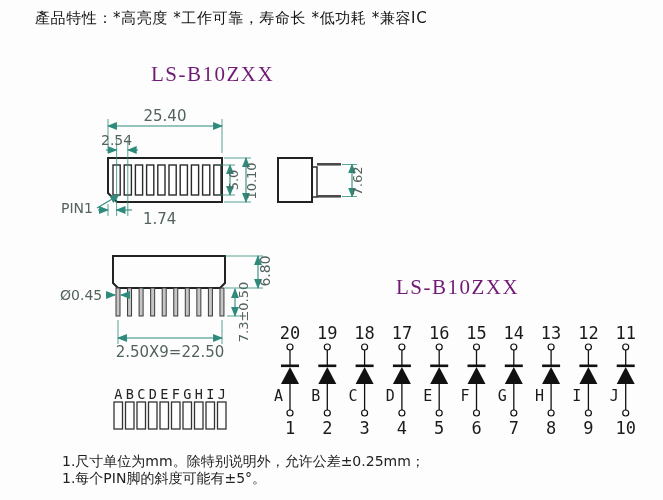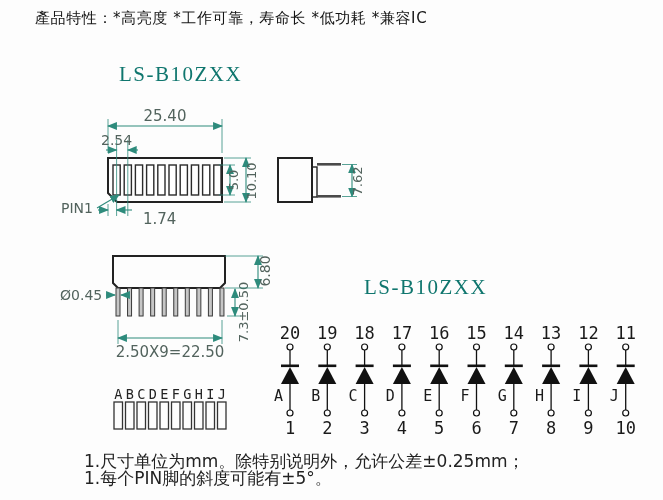--- a/index.html
+++ b/index.html
@@ -1,22 +1,22 @@
 <!DOCTYPE html>
 <html><head>
 <meta charset="utf-8">
 <style>
   html,body{margin:0;padding:0;}
   body{width:663px;height:500px;position:relative;background:#fdfdfd;font-family:"DejaVu Sans",sans-serif;overflow:hidden;}
   .page{position:absolute;left:0;top:0;width:663px;height:500px;padding-left:48px;}
   .hdr{position:absolute;left:35px;top:9px;font-size:15px;color:#141414;letter-spacing:.6px;white-space:nowrap;}
-  .title{position:absolute;font-family:"Liberation Serif",serif;font-size:21px;color:#0f766e;letter-spacing:1.5px;white-space:nowrap;}
+  .title{position:absolute;font-family:"Liberation Serif",serif;font-size:21px;color:#701a75;letter-spacing:1.5px;white-space:nowrap;margin-left:32px;}
   .t1{left:119px;top:62px;}
   .t2{left:364px;top:275px;}
-  .notes{position:absolute;left:62px;top:453px;font-size:17px;color:#222;line-height:16.5px;white-space:nowrap;margin-left:22px;}
+  .notes{position:absolute;left:62px;top:453px;font-size:14px;color:#222;line-height:16.5px;white-space:nowrap;}
   svg{position:absolute;left:0;top:0;}
   .body-line{fill:none;stroke:#222;stroke-width:2;}
   .thin-line{fill:none;stroke:#222;stroke-width:1.4;}
   .seg{fill:#ffffff;stroke:#2a2a2a;stroke-width:1.4;}
   .pin{fill:#c6c6c6;stroke:#3a3a3a;stroke-width:1;}
   .side-pin{fill:#4a4a4a;stroke:none;}
   .dim{stroke:#2e8b7c;stroke-width:1.1;fill:none;}
   .ext{stroke:#2e8b7c;stroke-width:.8;fill:none;}
   .dim-text{fill:#52635d;font-size:14px;font-family:"DejaVu Sans",sans-serif;}
   .sm{font-size:13px;}

